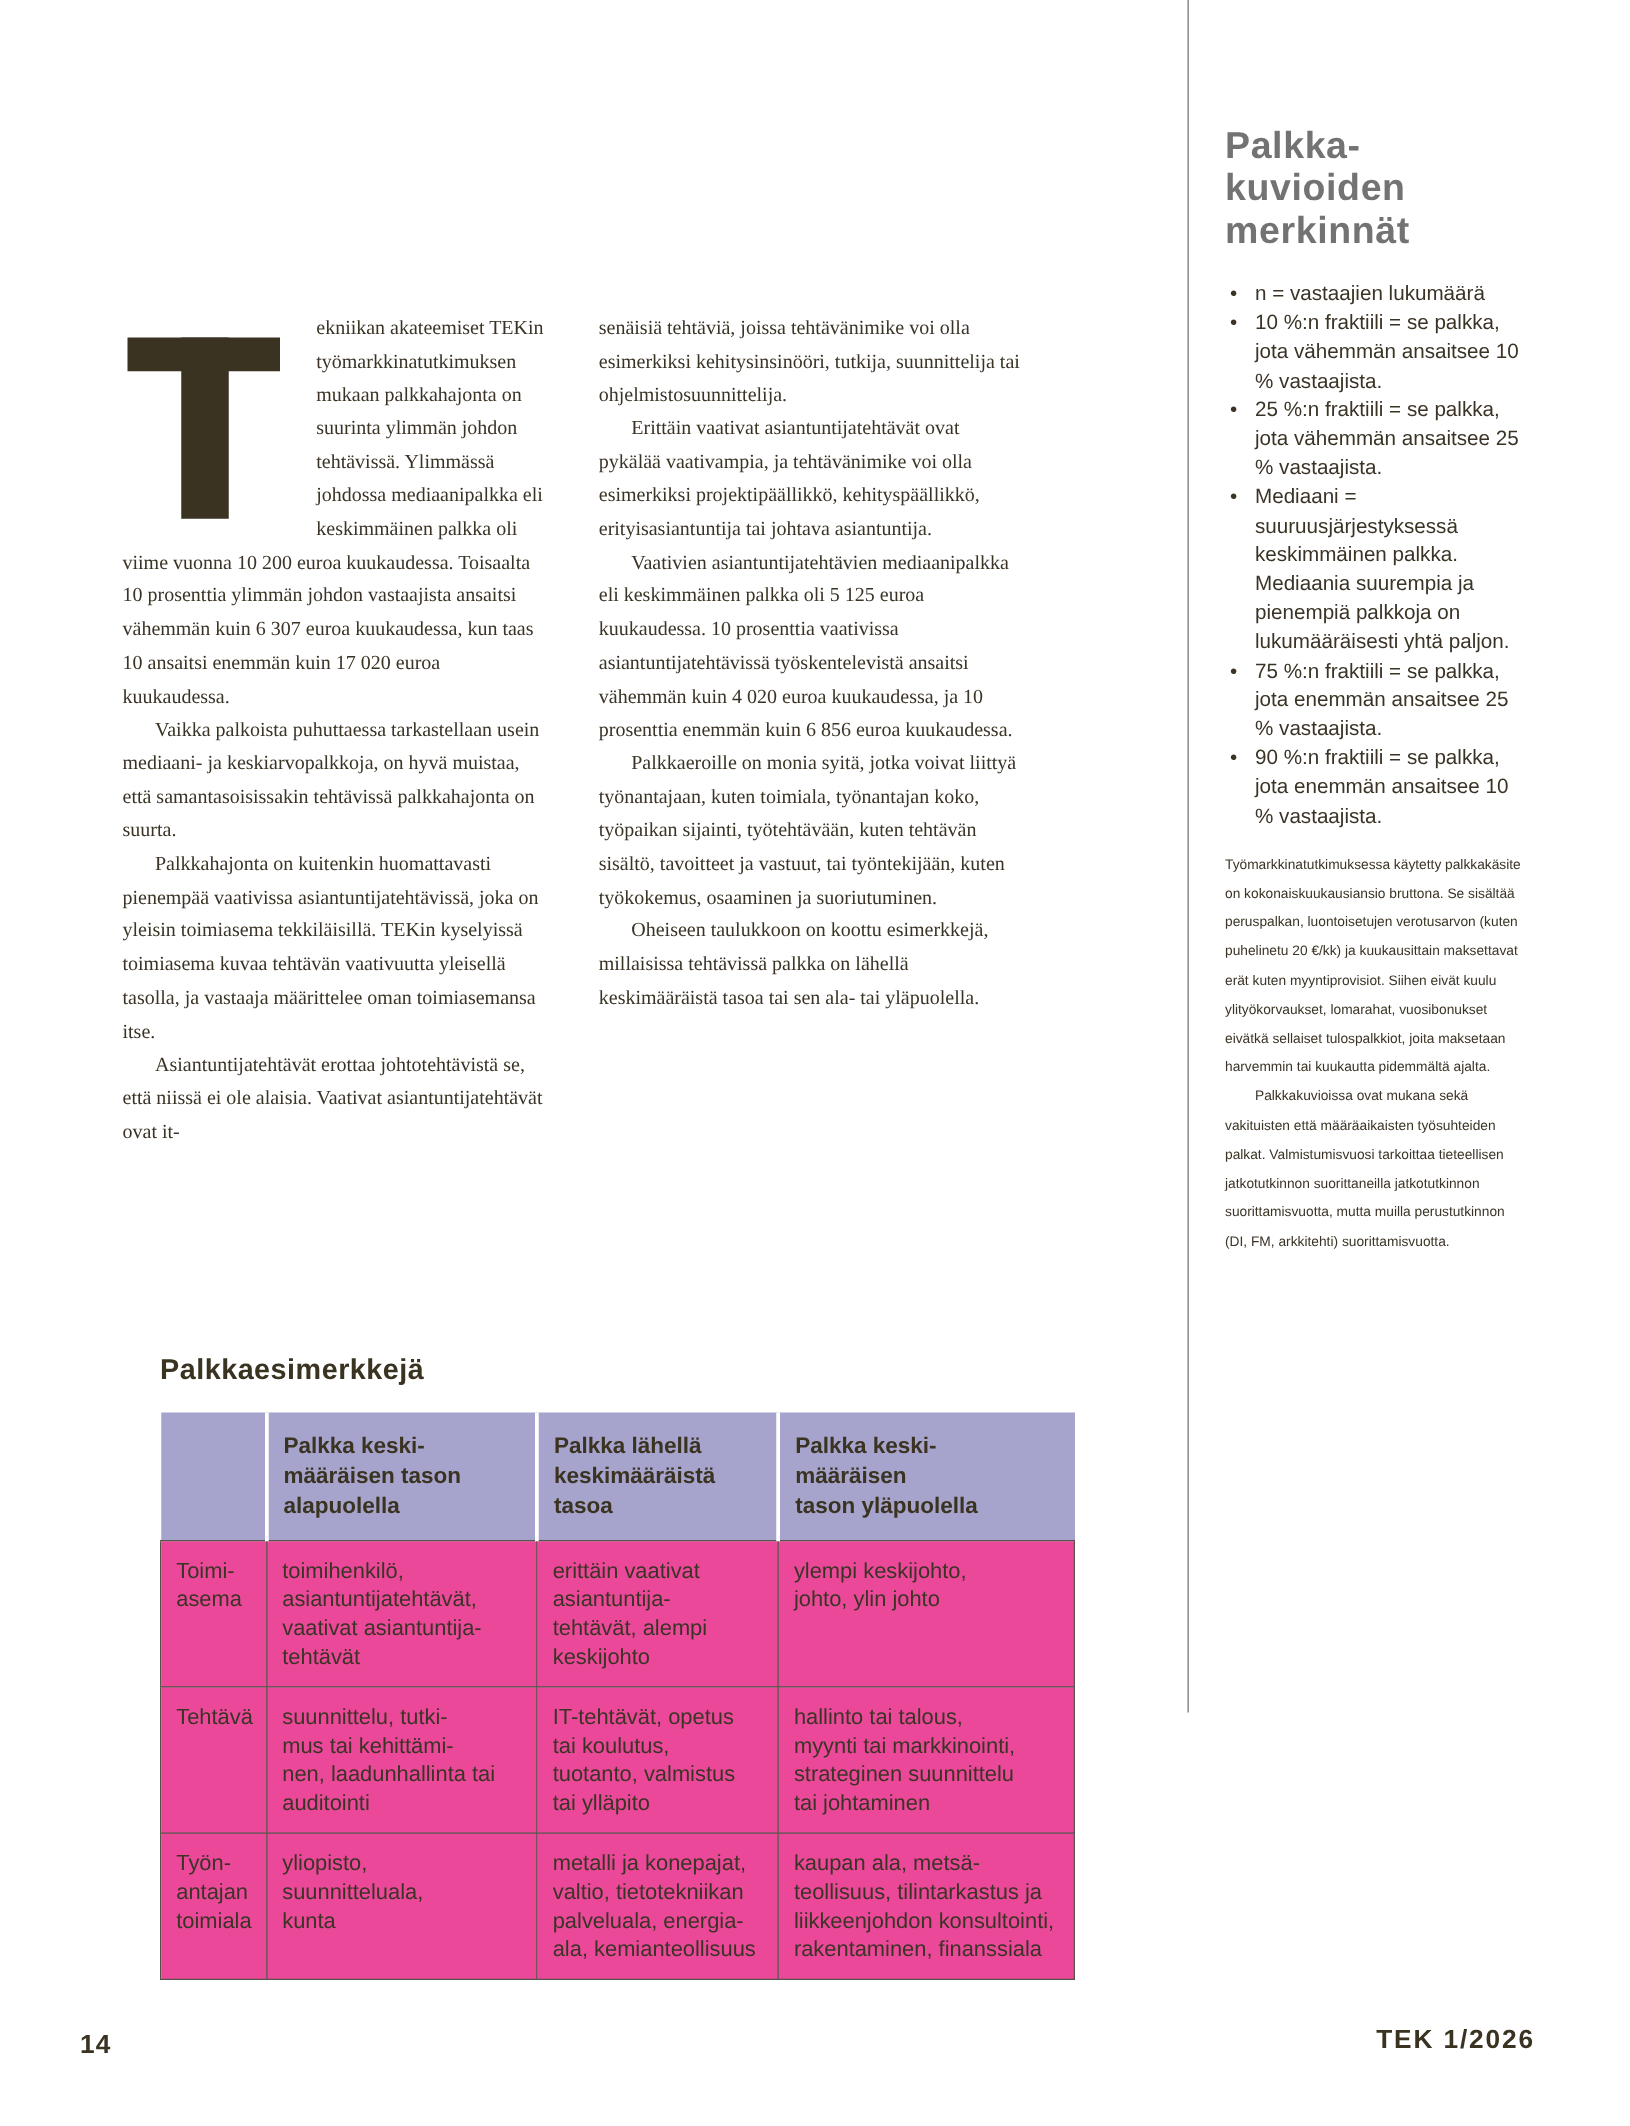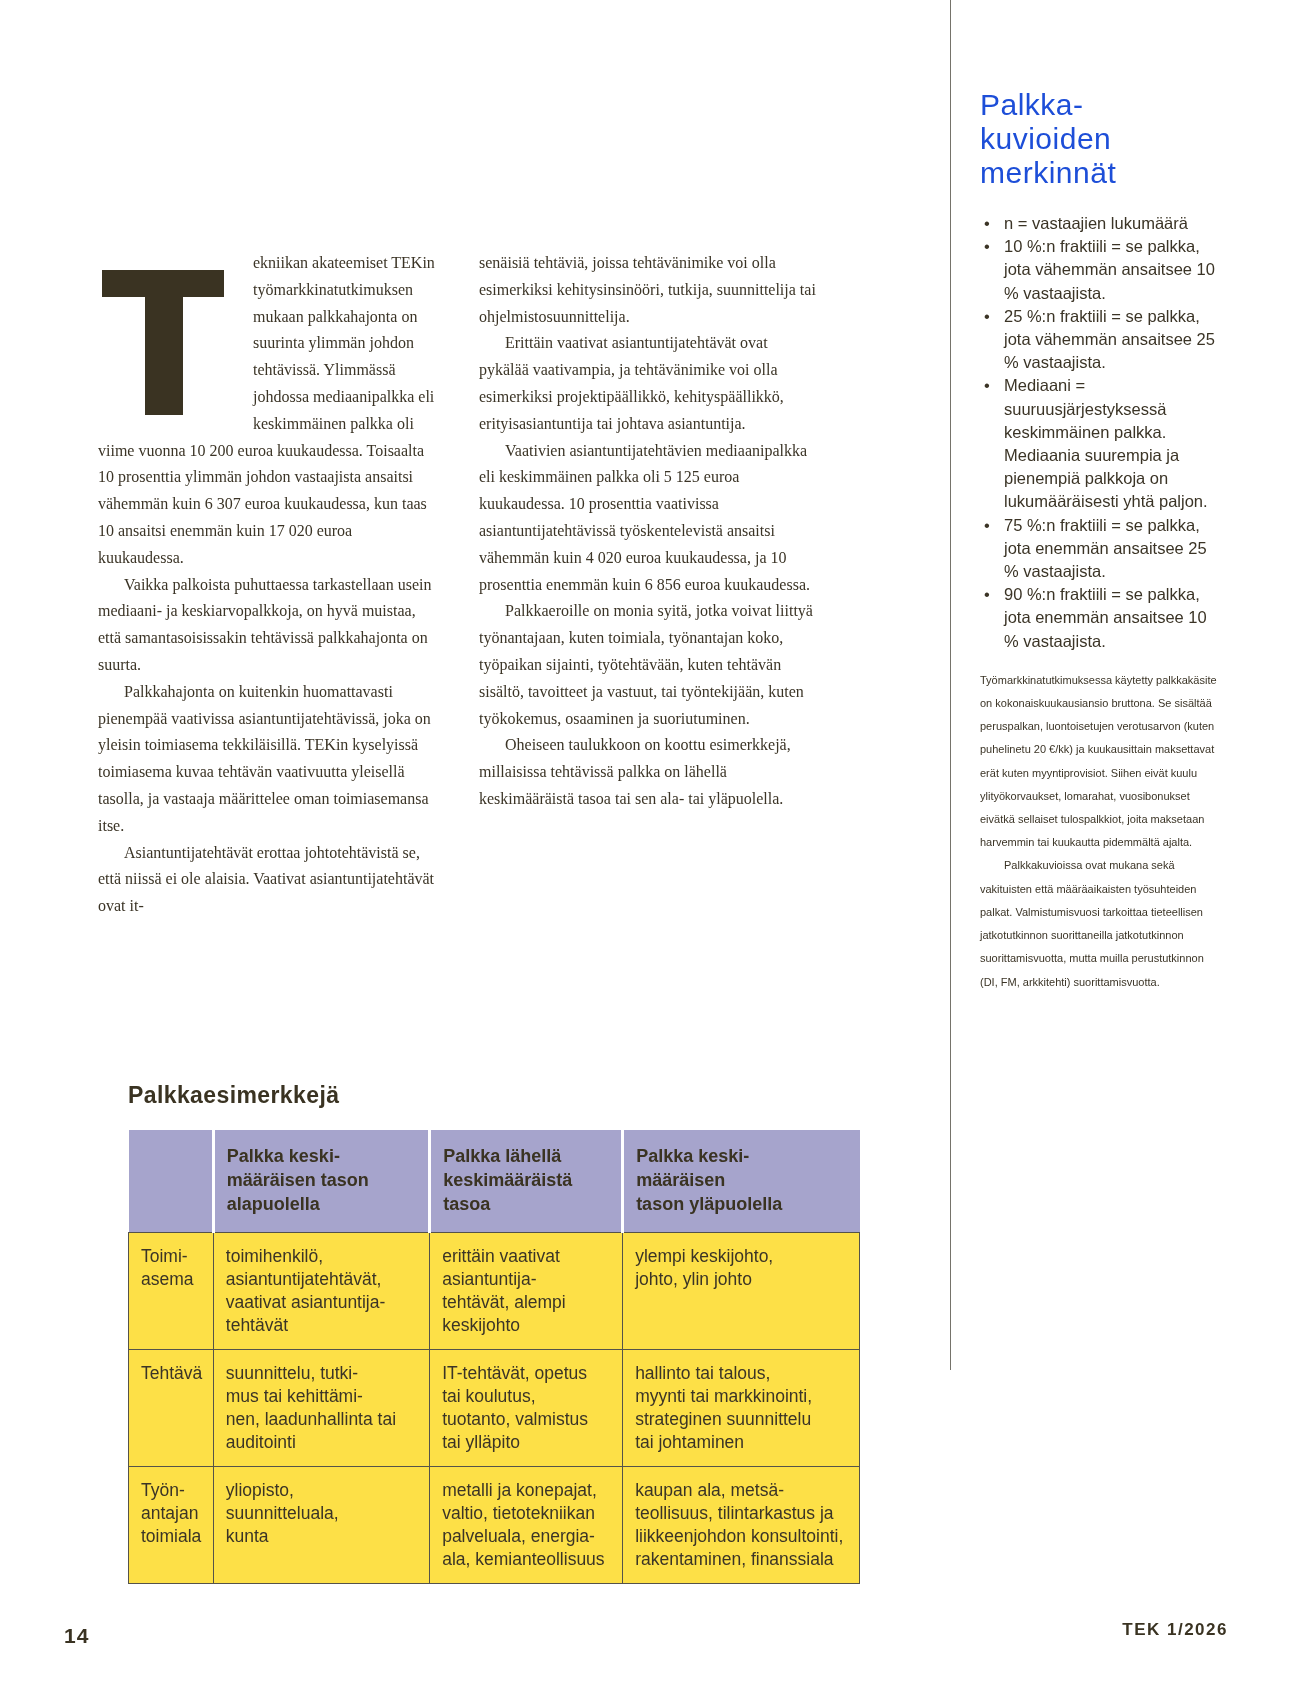--- a/index.html
+++ b/index.html
@@ -16,48 +16,48 @@
   .col p{margin:0;}
   .col p.indent{text-indent:26px;}
 
   .dropcap{float:left;width:125px;height:148px;margin:20px 26px 0 4px;position:relative;}
   .dropcap .bar{position:absolute;left:0;top:0;width:122px;height:27px;background:#3a3322;}
   .dropcap .stem{position:absolute;left:43px;top:0;width:38px;height:145px;background:#3a3322;}
   .dropcap .sr{position:absolute;width:1px;height:1px;overflow:hidden;clip:rect(0 0 0 0);}
 
   
   .sidebar{position:absolute;left:980px;top:88px;width:240px;font-family:"Liberation Sans", sans-serif;}
-  .sidebar-title{font-weight:normal;font-size:30px;line-height:34px;letter-spacing:0.5px;color:#1d4ed8;margin:0 0 22px 0;}
+  .sidebar-title{font-weight:bold;font-size:30px;line-height:34px;letter-spacing:0.5px;color:#737373;margin:12px 0 22px 0;}
   .bullets{list-style:none;margin:0;padding:0;font-size:16.5px;line-height:23.2px;}
   .bullets li{position:relative;padding-left:24px;}
   .bullets li::before{content:"\2022";position:absolute;left:4px;}
   .sidebar .paras{margin-top:16px;font-size:11px;line-height:23.2px;}
   .sidebar .paras p{margin:0;}
   .sidebar .paras p + p{text-indent:24px;}
 
   
   .table-block{position:absolute;left:98px;top:1082px;width:732px;font-family:"Liberation Sans", sans-serif;margin-left:30px;}
   .table-title{font-weight:bold;font-size:23px;line-height:26px;letter-spacing:0.4px;color:#3a3322;margin:0 0 22px 0;}
   table{border-collapse:collapse;width:100%;table-layout:fixed;font-size:17.5px;line-height:23px;color:#3b3426;}
   thead th{
     background:#a6a4cc;border:none;border-right:3px solid #ffffff;border-bottom:1px solid #55534a;
     padding:14px 0 16px 12px;text-align:left;vertical-align:top;
     font-weight:bold;font-size:18px;line-height:24px;color:#3a3322;white-space:pre-line;
   }
   thead th:last-child{border-right:none;}
   tbody th,tbody td{
     border:1px solid #55534a;padding:12px 12px;vertical-align:top;text-align:left;
-    font-weight:normal;white-space:pre-line;background:#fde047;
+    font-weight:normal;white-space:pre-line;background:#ec4899;
   }
 
   
   .footer-left{position:absolute;left:64px;top:1624px;font-family:"Liberation Sans", sans-serif;
     font-weight:bold;font-size:21px;letter-spacing:1px;color:#3a3322;}
   .footer-right{position:absolute;right:76px;top:1620px;font-family:"Liberation Sans", sans-serif;
-    font-weight:bold;font-size:17px;letter-spacing:1.5px;color:#3a3322;text-align:center;}
+    font-weight:bold;font-size:21px;letter-spacing:1.5px;color:#3a3322;text-align:center;}
 </style>
 </head>
 <body>
 
 <div class="v-rule"></div>
 
 <div class="article">
   <div class="col">
     <p>
       <span class="dropcap">

